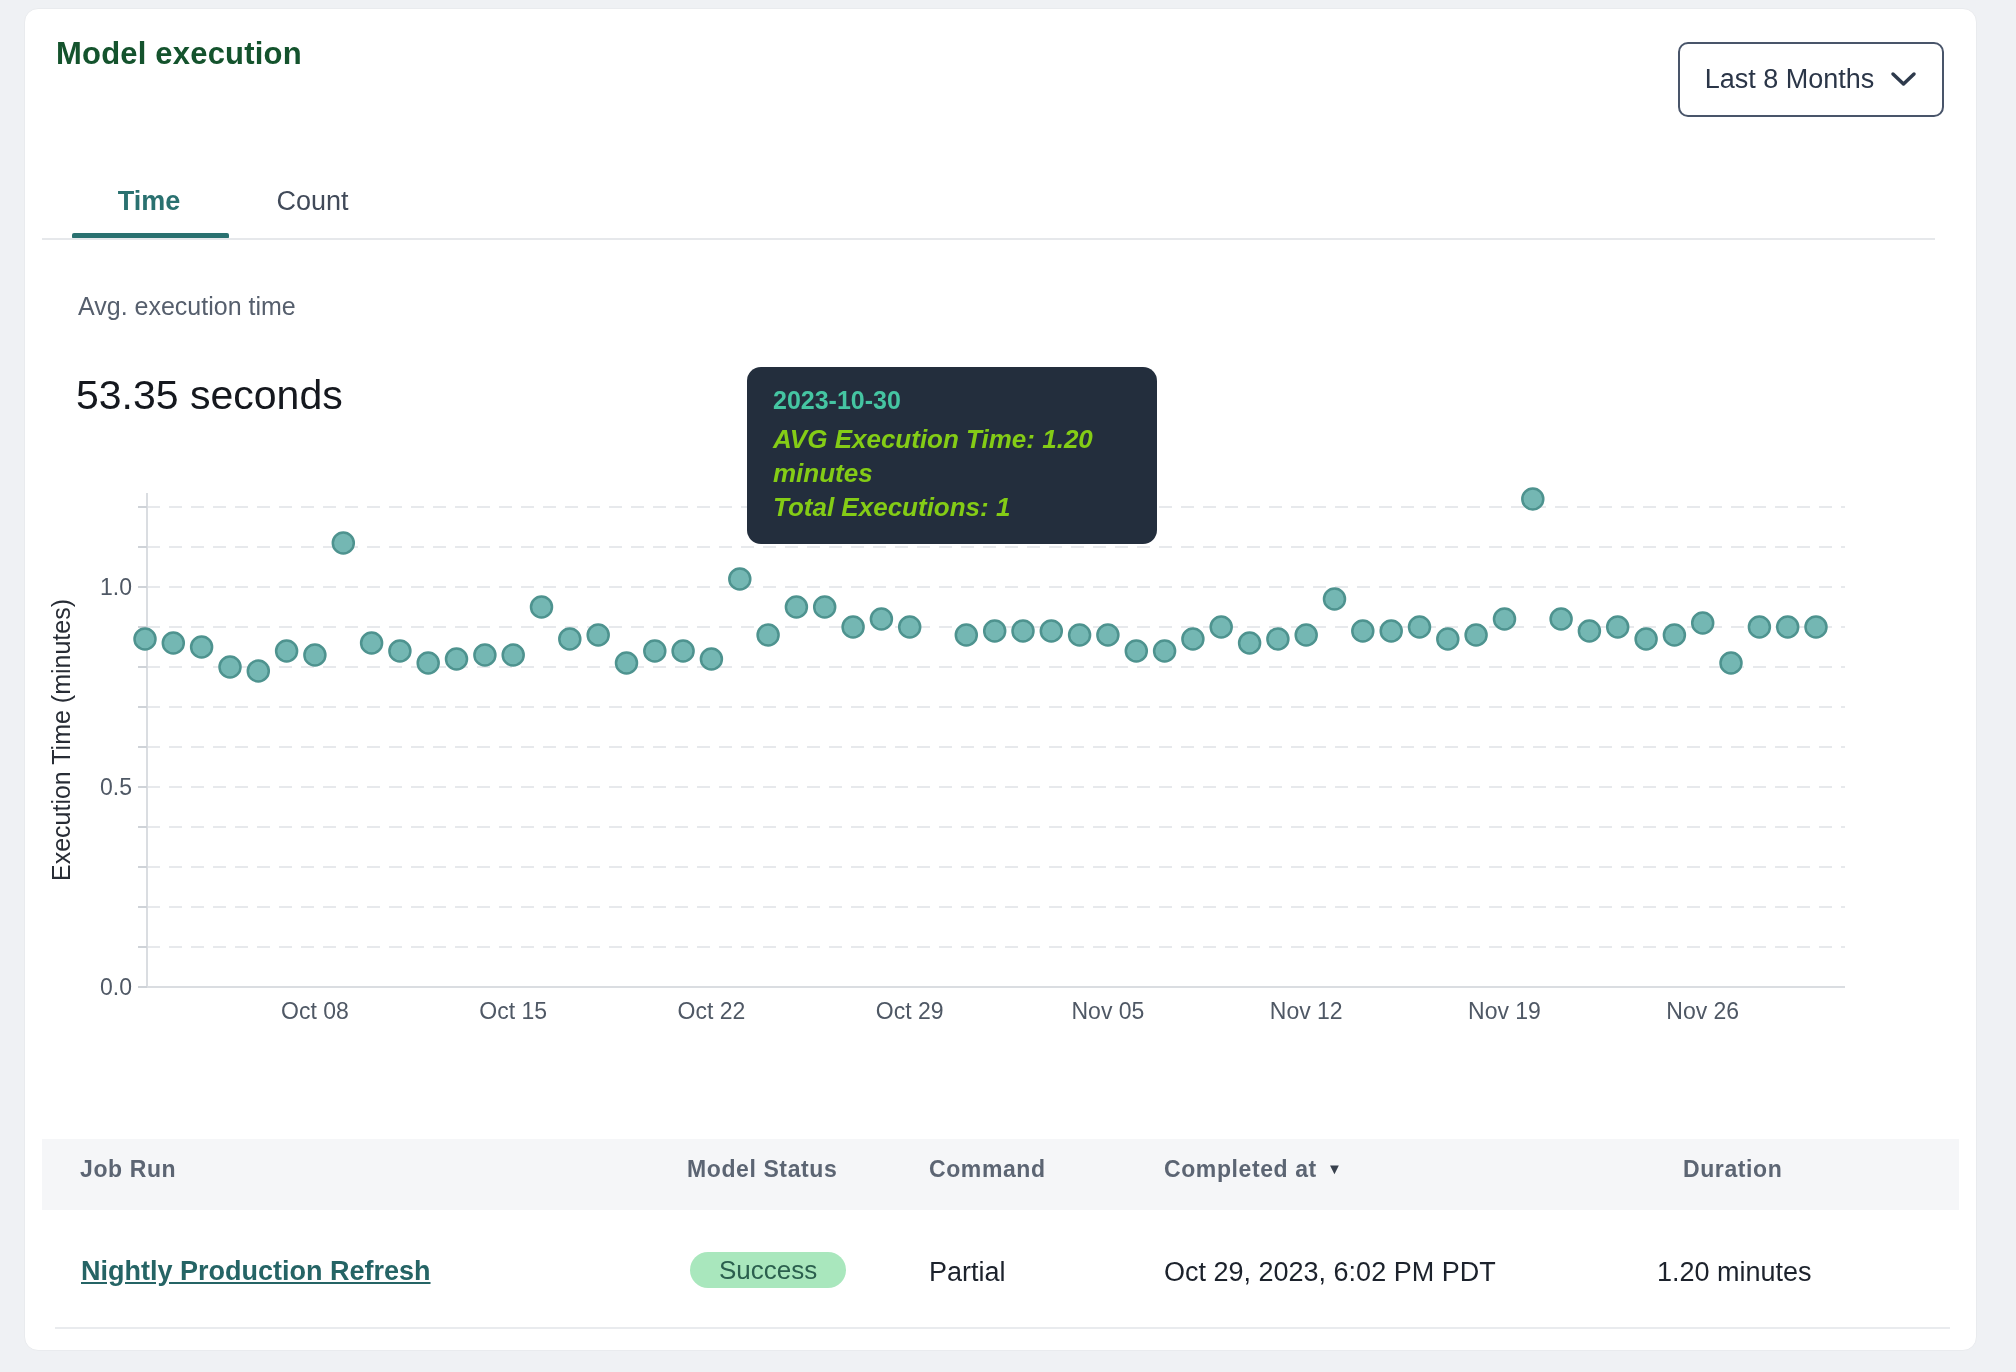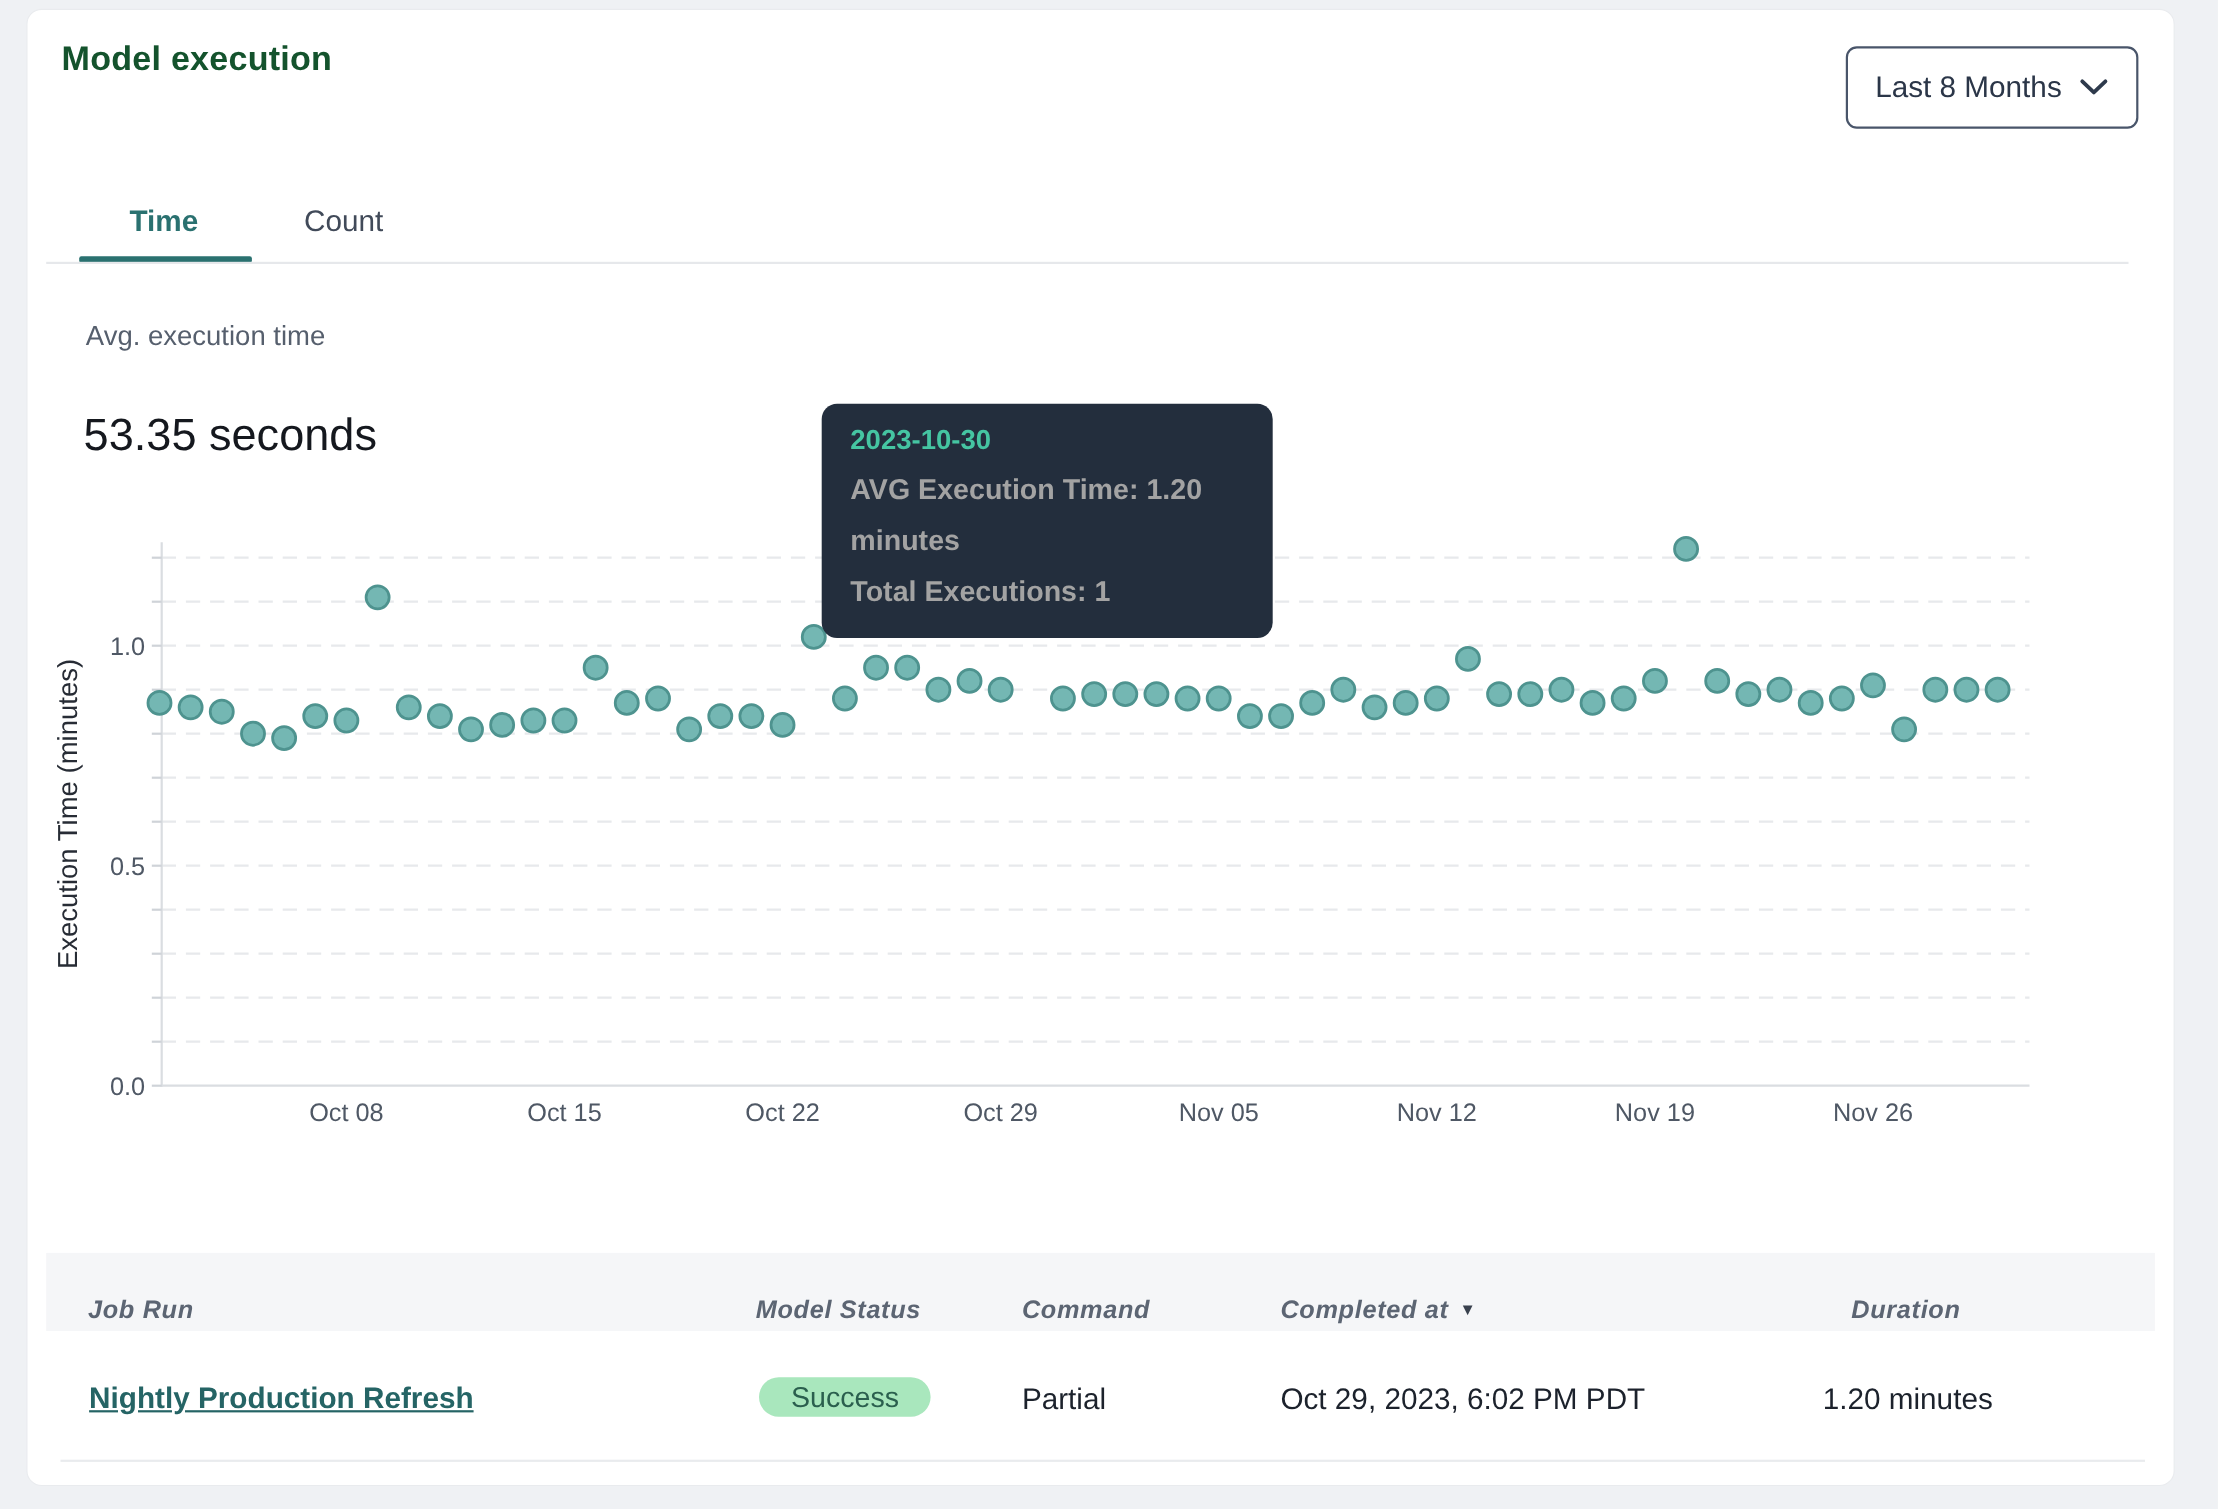--- a/index.html
+++ b/index.html
@@ -12,23 +12,23 @@
   .tab{top:180px;height:42px;display:flex;align-items:center;justify-content:center;font-size:27px;cursor:pointer;}
   .tab-time{left:90px;width:118px;color:#2a7170;font-weight:700;}
   .tab-count{left:250px;width:125px;color:#414a59;font-weight:400;}
   .tab-underline{left:72px;top:233px;width:157px;height:6px;background:#2a7170;border-radius:2px;}
   .tab-border{left:42px;top:238px;width:1893px;height:2px;background:#e6e8eb;}
   .avg-label{left:78px;top:292px;font-size:25px;color:#565f6d;}
   .avg-value{left:76px;top:324px;font-size:41px;font-weight:500;color:#15181e;margin-top:48px;}
   .chart-svg{left:40px;top:430px;}
   .tooltip{left:747px;top:367px;width:410px;box-sizing:border-box;background:#232e3d;border-radius:14px;padding:19px 26px 20px 26px;z-index:5;}
   .tt-date{font-size:25px;font-weight:600;color:#45c5a2;margin-bottom:7px;}
-  .tt-line{font-size:26px;font-weight:600;color:#a3a3a3;line-height:46px;}
+  .tt-line{font-size:26px;font-weight:600;color:#84cc16;line-height:34px;font-style:italic;}
   .thead{left:42px;top:1139px;width:1917px;height:71px;background:#f5f6f8;}
-  .th{position:absolute;top:38px;font-size:23px;font-weight:700;color:#5c6573;letter-spacing:.6px;white-space:nowrap;font-style:italic;}
+  .th{position:absolute;top:17px;font-size:23px;font-weight:700;color:#5c6573;letter-spacing:.6px;white-space:nowrap;}
   .th-jobrun{left:38px;} .th-status{left:645px;} .th-command{left:887px;} .th-completed{left:1122px;} .th-duration{left:1615px;margin-left:26px;}
   .sort-caret{font-size:15px;color:#39414e;margin-left:10px;vertical-align:3px;}
   .job-link{left:81px;top:1256px;font-size:27px;font-weight:700;color:#256465;text-decoration:underline;cursor:pointer;white-space:nowrap;}
   .badge{left:690px;top:1252px;height:36px;padding:0 29px;background:#a9e7bd;color:#2b5f4e;border-radius:25px;display:inline-flex;align-items:center;font-size:26px;}
   .cell{font-size:27px;color:#1c222c;white-space:nowrap;}
   .cell-command{left:929px;top:1257px;} .cell-completed{left:1164px;top:1257px;} .cell-duration{left:1657px;top:1257px;}
   .row-divider{left:55px;top:1327px;width:1895px;height:2px;background:#e9ebee;}
 </style>
 </head>
 <body>

